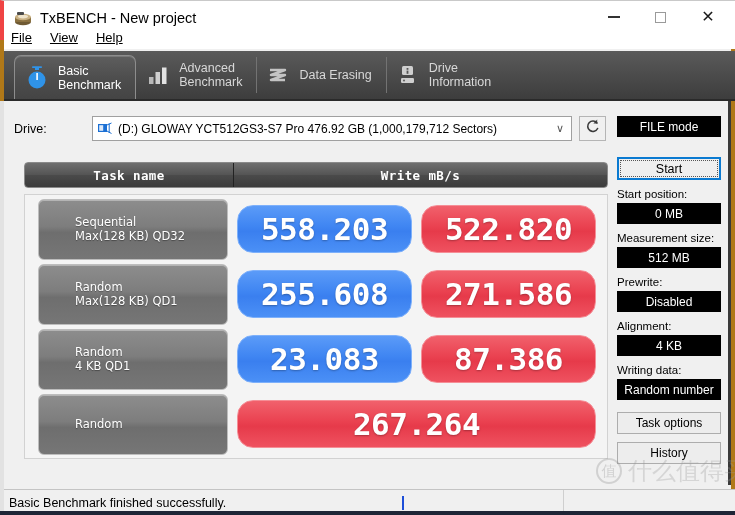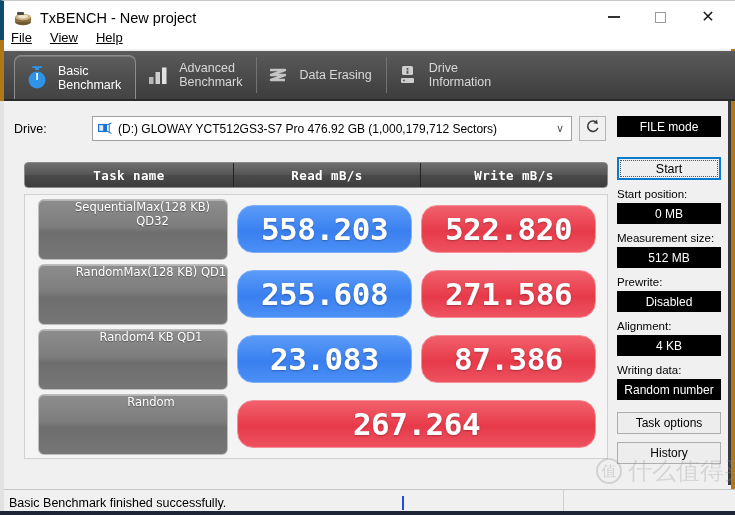--- a/index.html
+++ b/index.html
@@ -13,21 +13,21 @@
     position: relative;
     width: 735px; height: 515px;
     background: #f0f0f0;
     overflow: hidden;
   }
 
   
   .titlebar {
     position: absolute; left: 0; top: 0; width: 735px; height: 40px;
     background: #ffffff;
-    border-left: 4px solid #0c4a6e;
+    border-left: 4px solid #ef4444;
     border-top: 1px solid #c9c9c9;
   }
   .title-icon {
     position: absolute; left: 9px; top: 9px; width: 20px; height: 18px;
   }
   .title-text {
     position: absolute; left: 36px; top: 9px;
     font-size: 14.5px; color: #000;
     white-space: nowrap;
   }
@@ -160,21 +160,21 @@
     margin-bottom: 5px;
   }
   .res-row:last-child { margin-bottom: 0; }
   .task-btn {
     flex: 0 0 190px; height: 61px;
     margin-left: 8px;
     border-radius: 6px;
     background: linear-gradient(to bottom, #8d8d8d 0%, #7d7d7d 45%, #6e6e6e 55%, #767676 100%);
     border: 1px solid #bdbdbd;
     box-shadow: inset 0 1px 0 rgba(255,255,255,0.35);
-    display: flex; flex-direction: row; justify-content: center;
+    display: flex; flex-direction: column; justify-content: center;
     padding-left: 36px;
     cursor: default;
   }
   .task-l1, .task-l2 {
     font-family: "DejaVu Sans", sans-serif;
     font-size: 11.5px; color: #ffffff; line-height: 14px;
     text-shadow: 0 1px 1px rgba(0,0,0,0.35);
   }
   .val-box {
     flex: 1; height: 48px;
@@ -411,21 +411,20 @@
           <path d="M13.2 1.6 L13.2 5.6 L9.4 5.6 Z" fill="#3a3a3a"></path>
         </svg>
       </span>
     </div>
   </div>
 
   <div class="results">
 
     <div class="res-header">
       <div class="hcell c1">Task name</div>
-      <div class="hcell c2">Read mB/s</div>
       <div class="hcell c3">Write mB/s</div>
     </div>
 
     <div class="res-body">
 
       <div class="res-row">
         <div class="task-btn">
           <span class="task-l1">Sequential</span>
           <span class="task-l2">Max(128 KB) QD32</span>
         </div>

